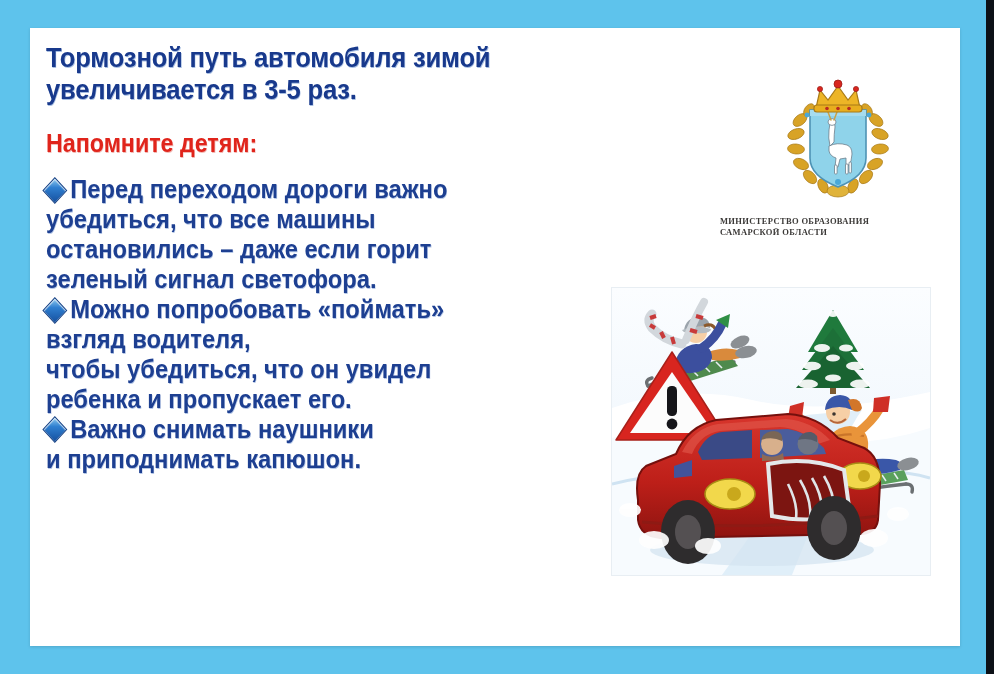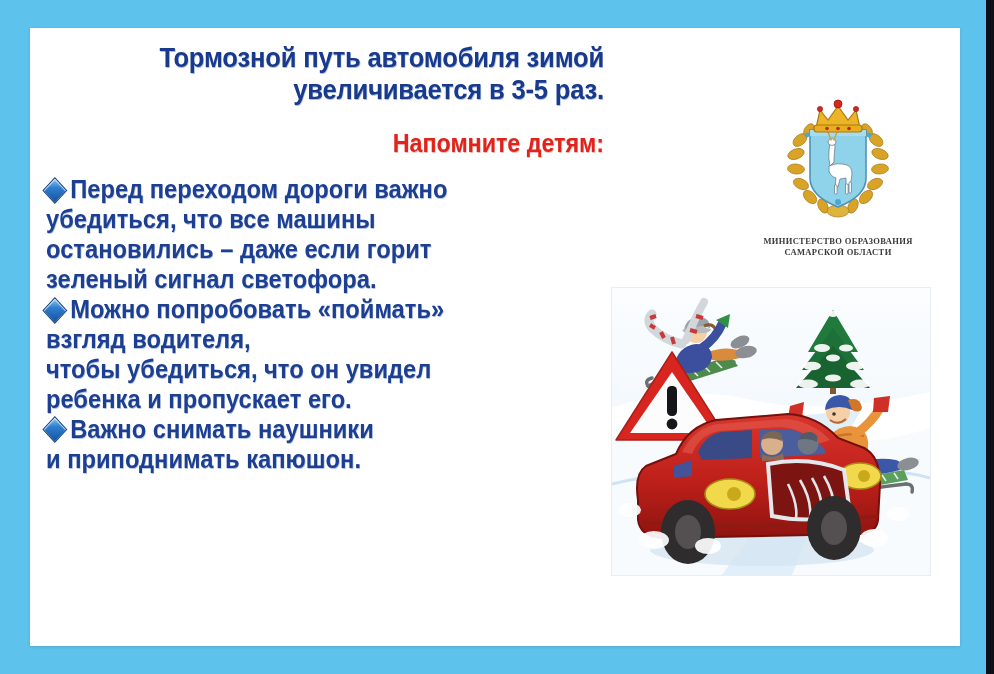--- a/index.html
+++ b/index.html
@@ -23,21 +23,20 @@
     width:930px;height:618px;
     background:#ffffff;
     box-shadow:0 1px 3px rgba(0,0,0,.14);
   }
 
   
   .textcol{
     position:absolute;
     left:16px;top:14px;
     width:600px;
-    text-align:right;
   }
   .headline{
     color:#18398c;
     font-weight:bold;
     font-size:27.5px;
     line-height:1.16;
     letter-spacing:-0.2px;
     font-stretch:condensed;
     transform:scaleX(.93);
     transform-origin:left top;
@@ -76,23 +75,22 @@
     flex:0 0 auto;
     background:linear-gradient(135deg,#8fcbef 0%, #2f7fd0 38%, #15509f 100%);
     transform:rotate(45deg);
     border:1px solid #123f84;
     box-shadow:inset 1px 1px 1px rgba(255,255,255,.7);
   }
 
   
   .emblem-wrap{
     position:absolute;
-    left:690px;top:64px;
+    left:690px;top:44px;
     width:236px;
-    text-align:center;
   }
   .emblem{
     width:128px;height:140px;
     margin:0 auto;
     position:relative;
   }
   .emb-cap{
     margin-top:4px;
     font-family:"Liberation Serif", serif;
     font-size:8.5px;

